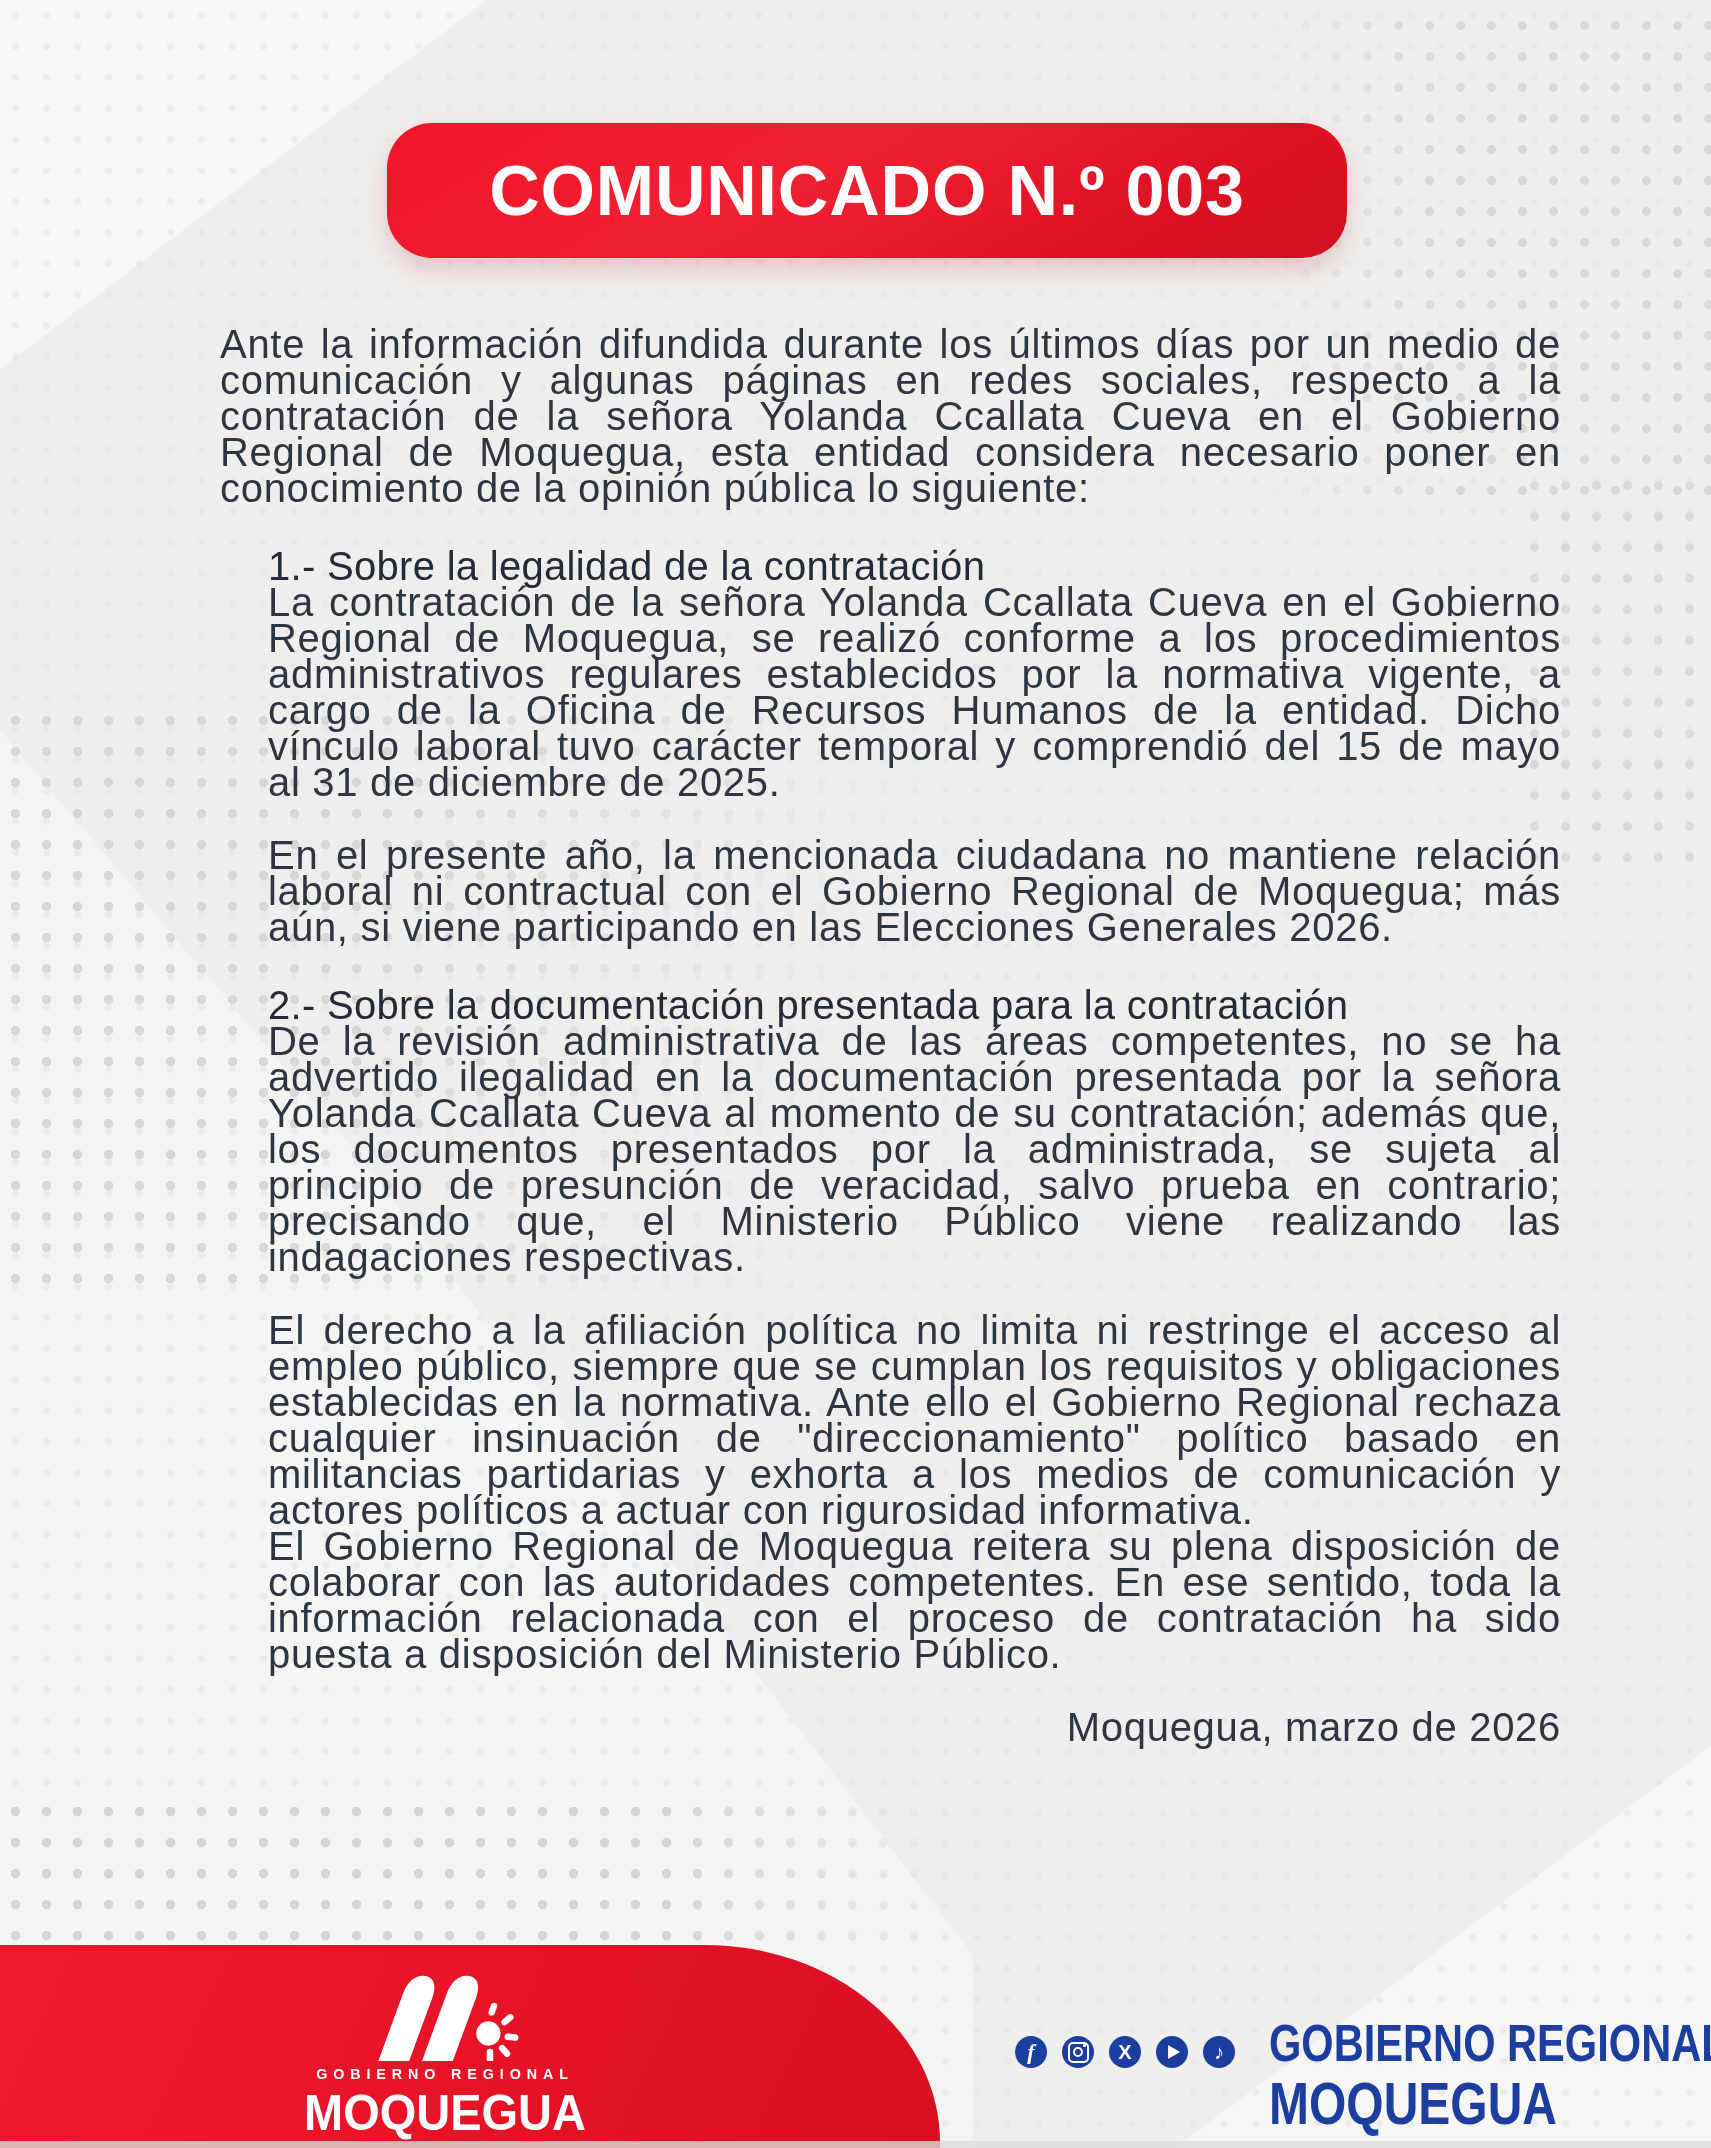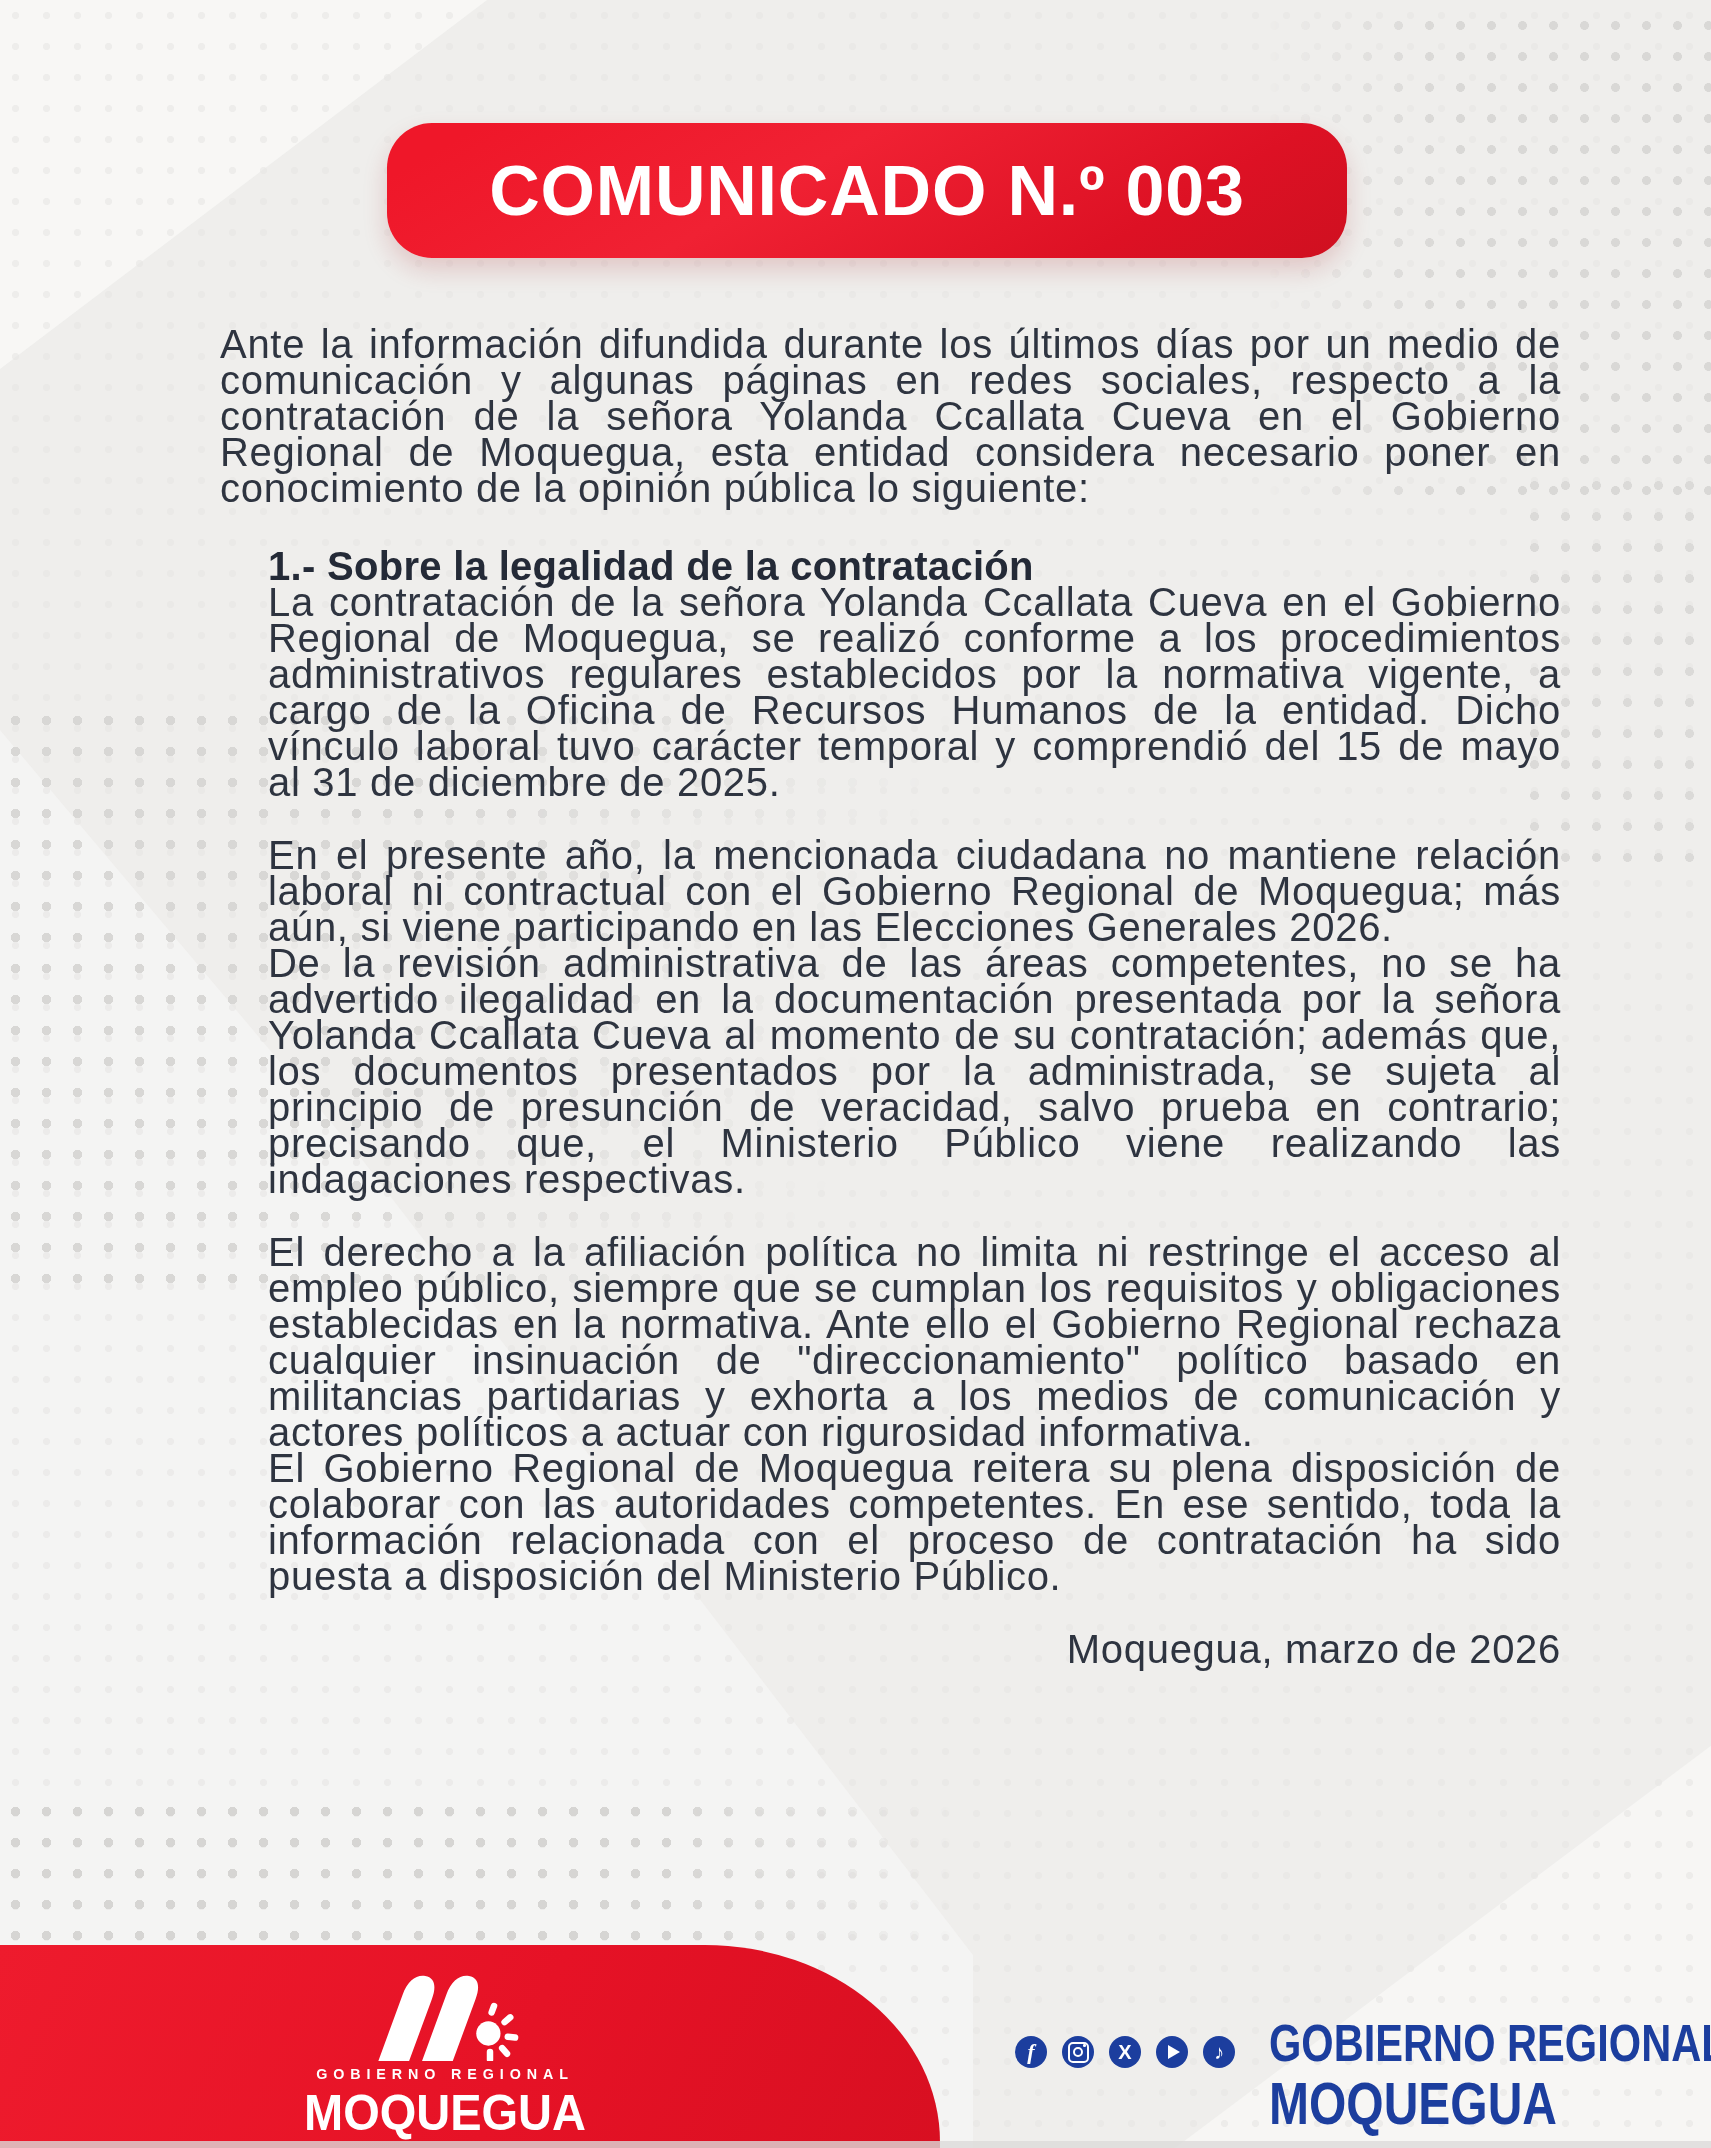--- a/index.html
+++ b/index.html
@@ -70,21 +70,21 @@
   
   .doc{
     position:absolute;left:180px;top:326px;width:1341px;
     color:#2e3440;font-size:40px;line-height:36px;letter-spacing:0.7px;
     text-align:justify;
     margin-left:40px;
   }
   .doc p{margin:0;}
   .sections{margin-left:48px;}
   .sec-heading{
-    font-weight:bold;color:#242a37;letter-spacing:0.3px;
+    font-weight:normal;color:#242a37;letter-spacing:0.3px;
     margin:0;text-align:left;
   }
   .mt-gap{margin-top:37px !important;}
   .mt-sec{margin-top:42px !important;}
   .dateline{margin-top:37px !important;text-align:right;}
   
   .footer-red{
     position:absolute;left:0;top:1945px;width:940px;height:203px;
     border-top-right-radius:235px 197px;
     background:linear-gradient(115deg,#ee1b2d 0%,#e61226 55%,#d80f21 100%);
@@ -160,20 +160,21 @@
   </div>
 
   <div class="doc">
     <p>Ante la información difundida durante los últimos días por un medio de comunicación y algunas páginas en redes sociales, respecto a la contratación de la señora Yolanda Ccallata Cueva en el Gobierno Regional de Moquegua, esta entidad considera necesario poner en conocimiento de la opinión pública lo siguiente:</p>
 
     <div class="sections">
       <p class="sec-heading mt-sec">1.- Sobre la legalidad de la contratación</p>
       <p>La contratación de la señora Yolanda Ccallata Cueva en el Gobierno Regional de Moquegua, se realizó conforme a los procedimientos administrativos regulares establecidos por la normativa vigente, a cargo de la Oficina de Recursos Humanos de la entidad. Dicho vínculo laboral tuvo carácter temporal y comprendió del 15 de mayo al 31 de diciembre de 2025.</p>
       <p class="mt-gap">En el presente año, la mencionada ciudadana no mantiene relación laboral ni contractual con el Gobierno Regional de Moquegua; más aún, si viene participando en las Elecciones Generales 2026.</p>
 
+      <p class="sec-heading mt-sec">2.- Sobre la documentación presentada para la contratación</p>
       <p>De la revisión administrativa de las áreas competentes, no se ha advertido ilegalidad en la documentación presentada por la señora Yolanda Ccallata Cueva al momento de su contratación; además que, los documentos presentados por la administrada, se sujeta al principio de presunción de veracidad, salvo prueba en contrario; precisando que, el Ministerio Público viene realizando las indagaciones respectivas.</p>
 
       <p class="mt-gap">El derecho a la afiliación política no limita ni restringe el acceso al empleo público, siempre que se cumplan los requisitos y obligaciones establecidas en la normativa. Ante ello el Gobierno Regional rechaza cualquier insinuación de "direccionamiento" político basado en militancias partidarias y exhorta a los medios de comunicación y actores políticos a actuar con rigurosidad informativa.</p>
 
       <p>El Gobierno Regional de Moquegua reitera su plena disposición de colaborar con las autoridades competentes. En ese sentido, toda la información relacionada con el proceso de contratación ha sido puesta a disposición del Ministerio Público.</p>
     </div>
 
     <p class="dateline">Moquegua, marzo de 2026</p>
   </div>
 

